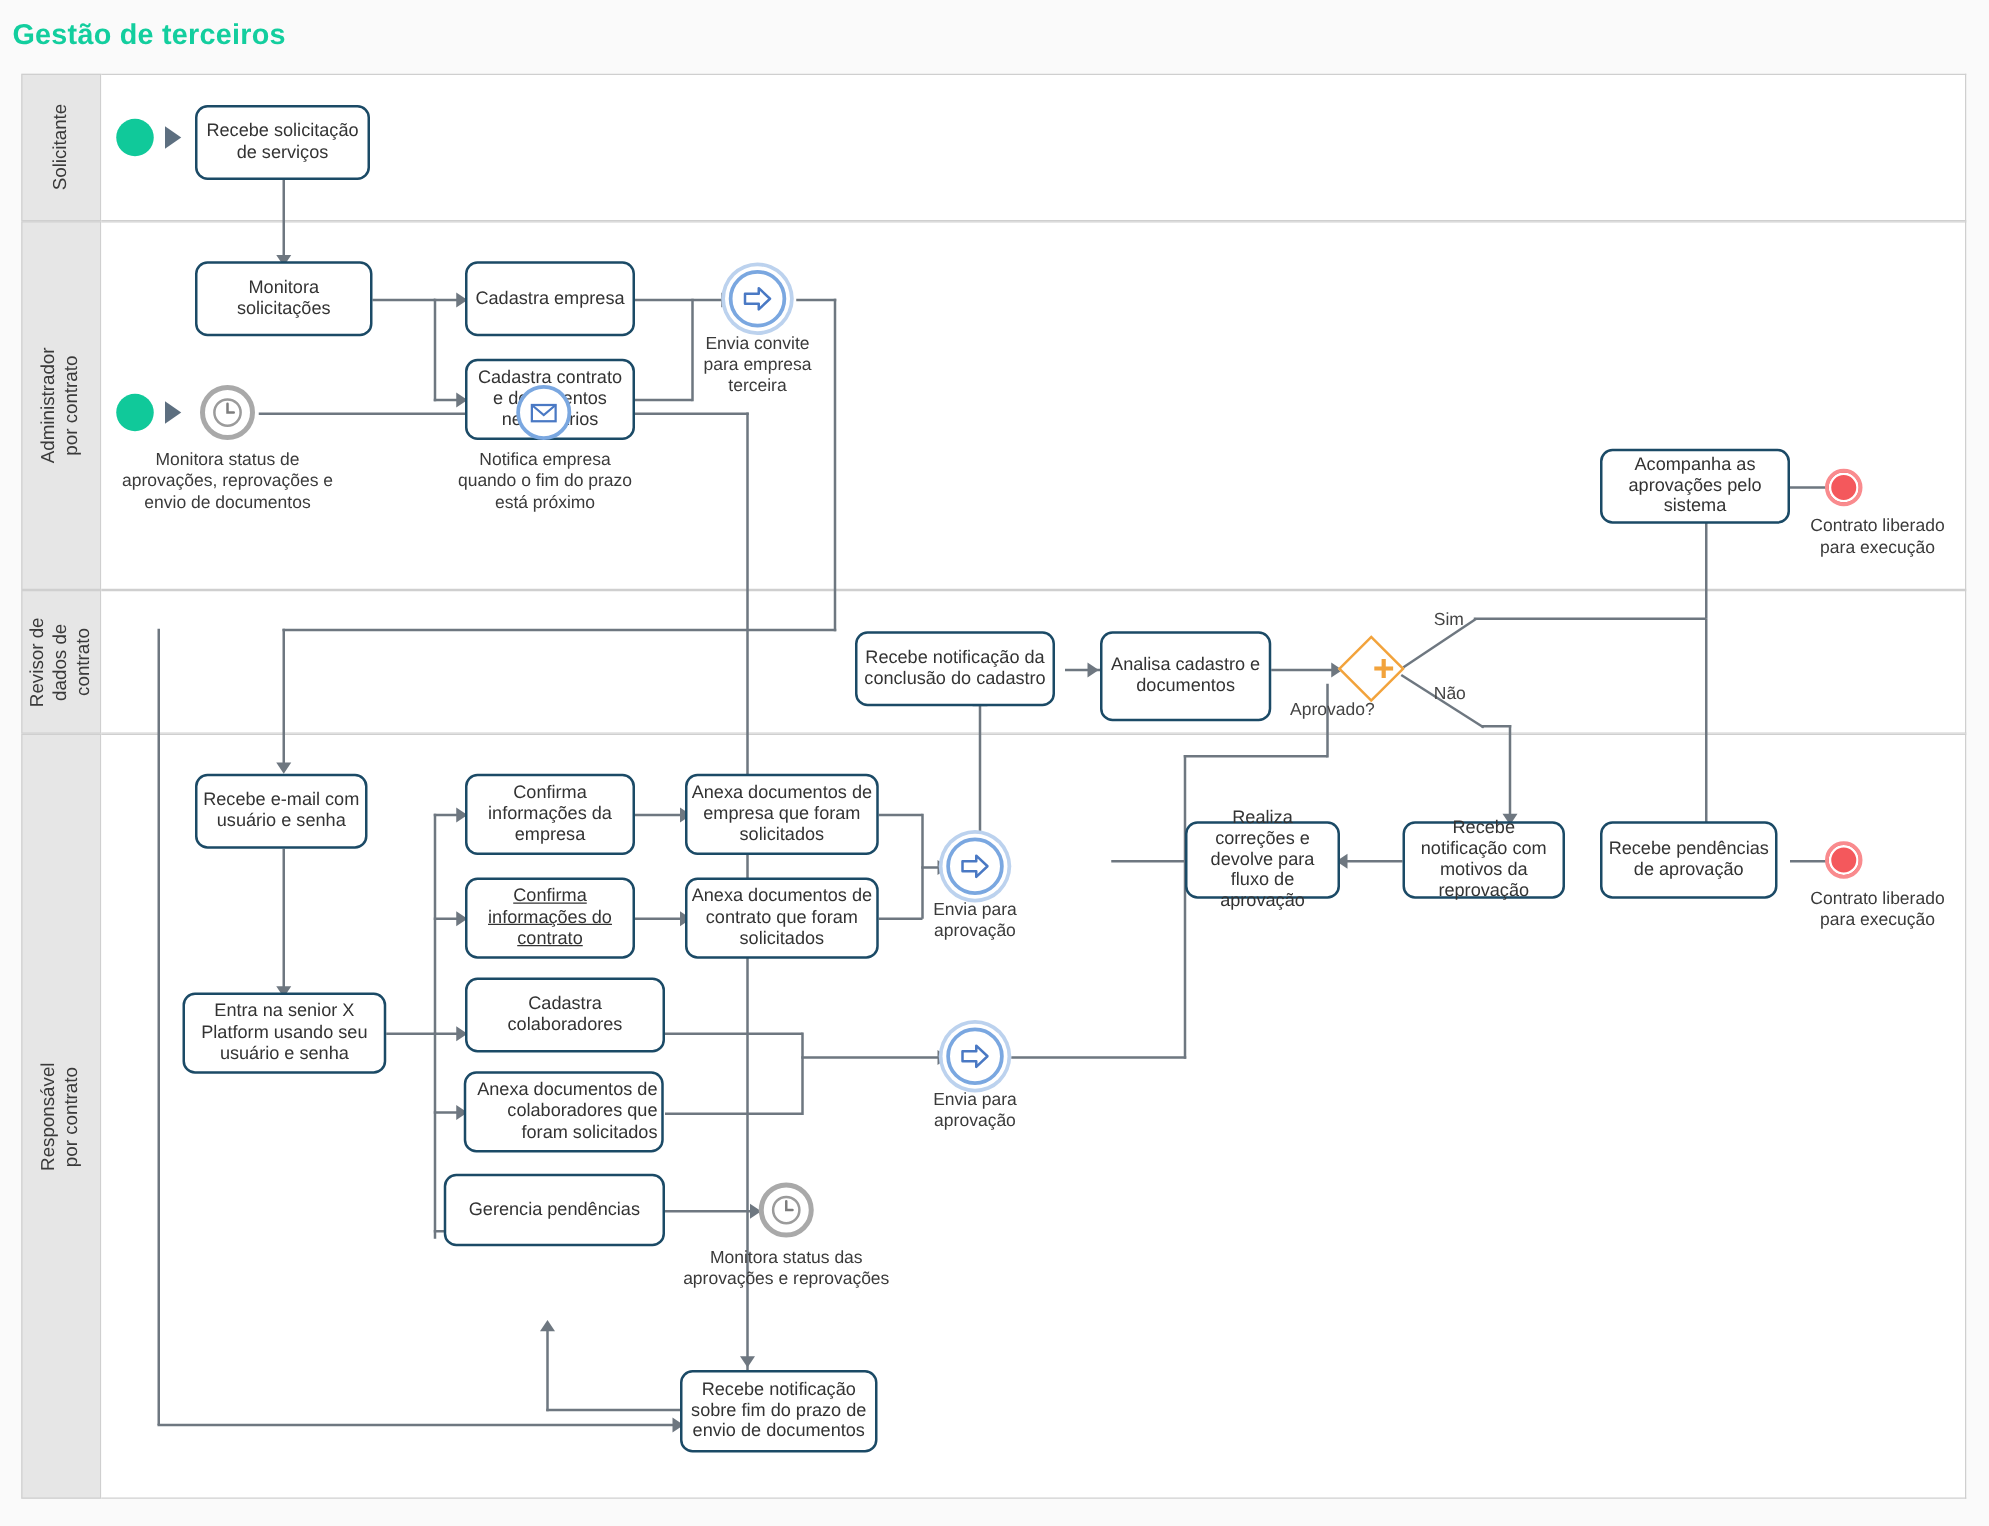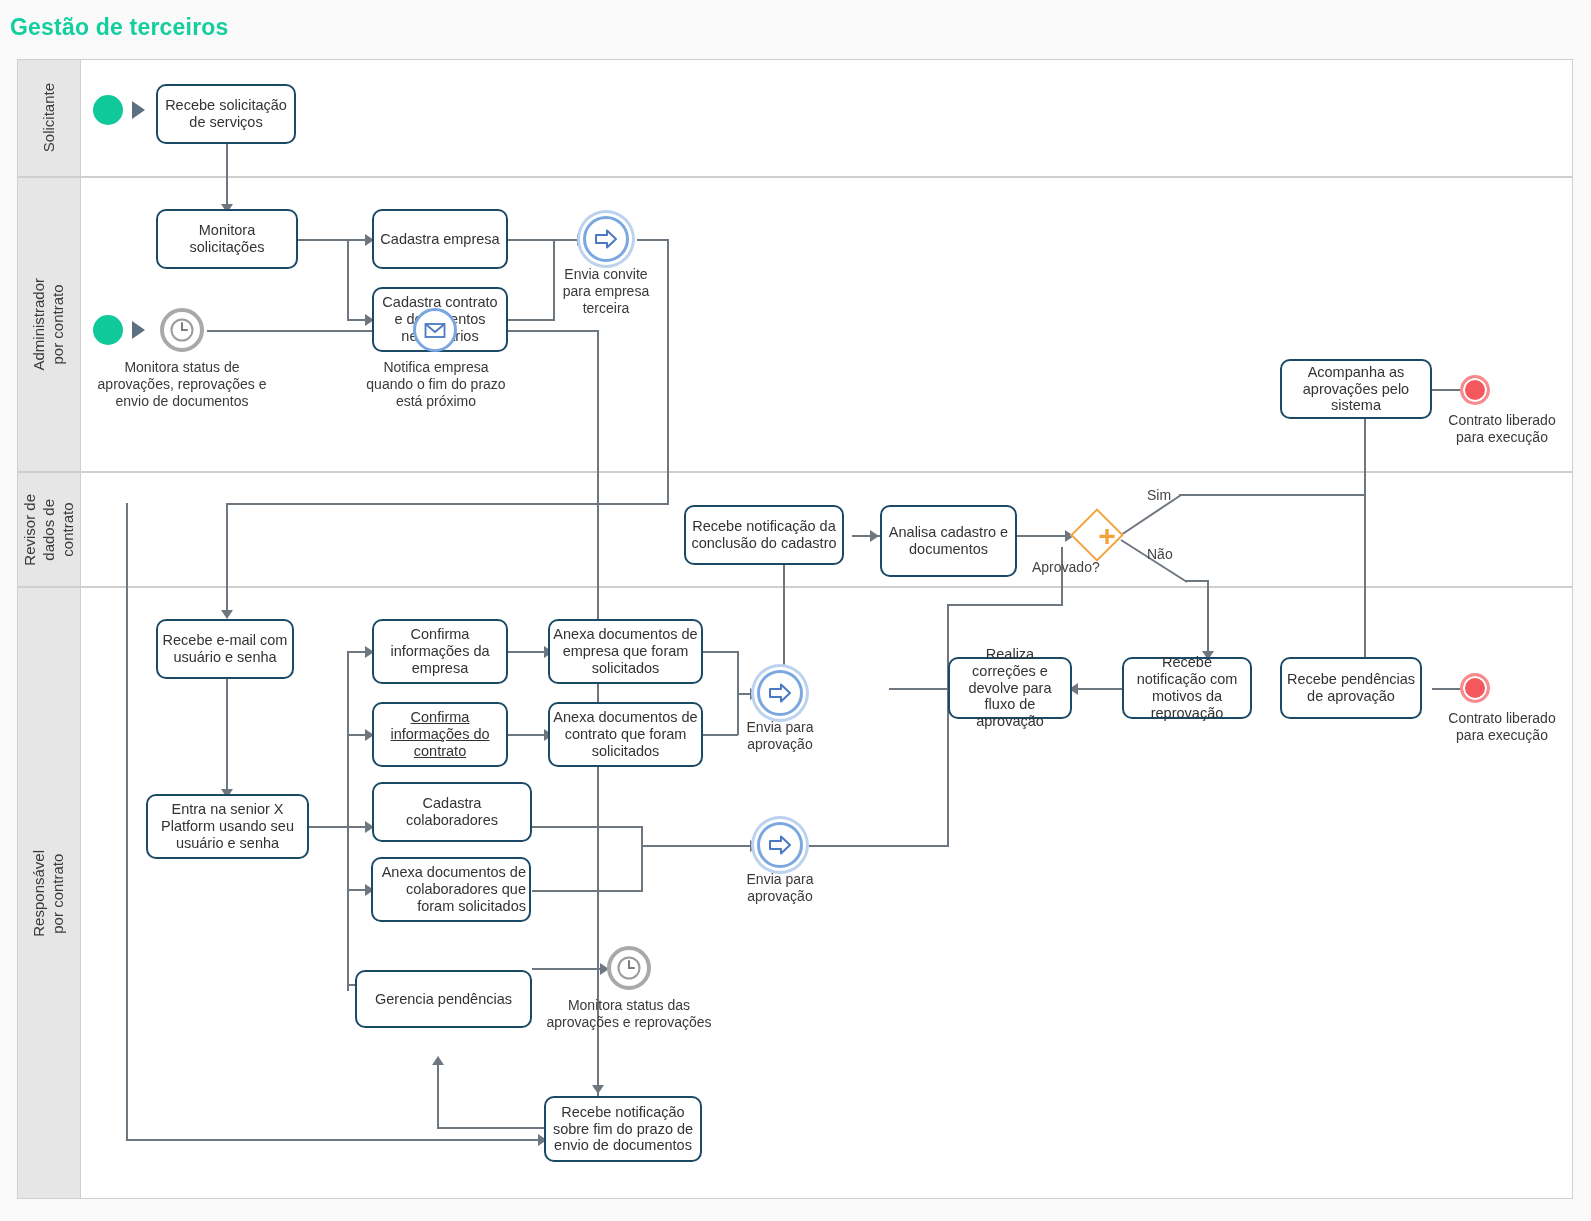--- a/index.html
+++ b/index.html
@@ -255,21 +255,21 @@
     <div class="task" style="left:139px;top:560px;width:138px;height:60px;">Recebe e-mail com usuário e senha</div>
     <div class="task" style="left:129px;top:735px;width:163px;height:65px;">Entra na senior X Platform usando seu usuário e senha</div>
 
     <div class="task" style="left:355px;top:560px;width:136px;height:65px;">Confirma informações da empresa</div>
     <div class="task" style="left:355px;top:643px;width:136px;height:65px;text-decoration:underline;">Confirma informações do contrato</div>
     <div class="task" style="left:531px;top:560px;width:155px;height:65px;">Anexa documentos de empresa que foram solicitados</div>
     <div class="task" style="left:531px;top:643px;width:155px;height:65px;">Anexa documentos de contrato que foram solicitados</div>
 
     <div class="task" style="left:355px;top:723px;width:160px;height:60px;">Cadastra colaboradores</div>
     <div class="task" style="left:354px;top:798px;width:160px;height:65px;text-align:right;">Anexa documentos de colaboradores que foram solicitados</div>
-    <div class="task" style="left:338px;top:880px;width:177px;height:58px;margin-top:31px;">Gerencia pendências</div>
+    <div class="task" style="left:338px;top:880px;width:177px;height:58px;">Gerencia pendências</div>
 
     <div class="ev ev-ring dbl" style="left:740px;top:611px;width:46px;height:46px;">
       <svg class="icn" width="26" height="26" viewBox="0 0 26 26">
         <path d="M3 9 H14 V4.5 L23 13 L14 21.5 V17 H3 Z" fill="none" stroke="#4a79c4" stroke-width="2" stroke-linejoin="round"></path>
       </svg>
     </div>
     <div class="ev-label" style="left:703px;top:660px;width:120px;">Envia para
 aprovação</div>
 
     <div class="ev ev-ring dbl" style="left:740px;top:763px;width:46px;height:46px;">

